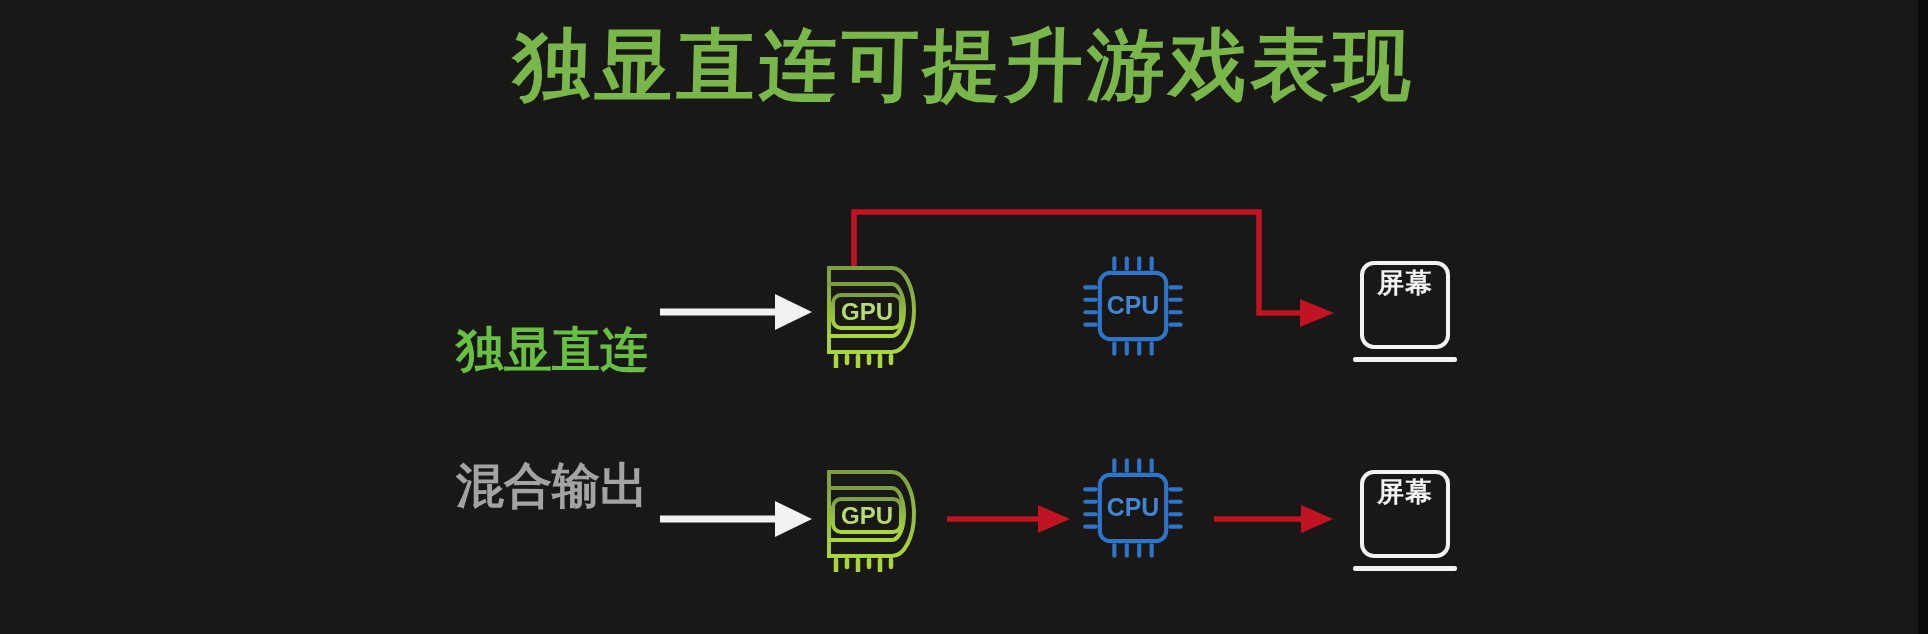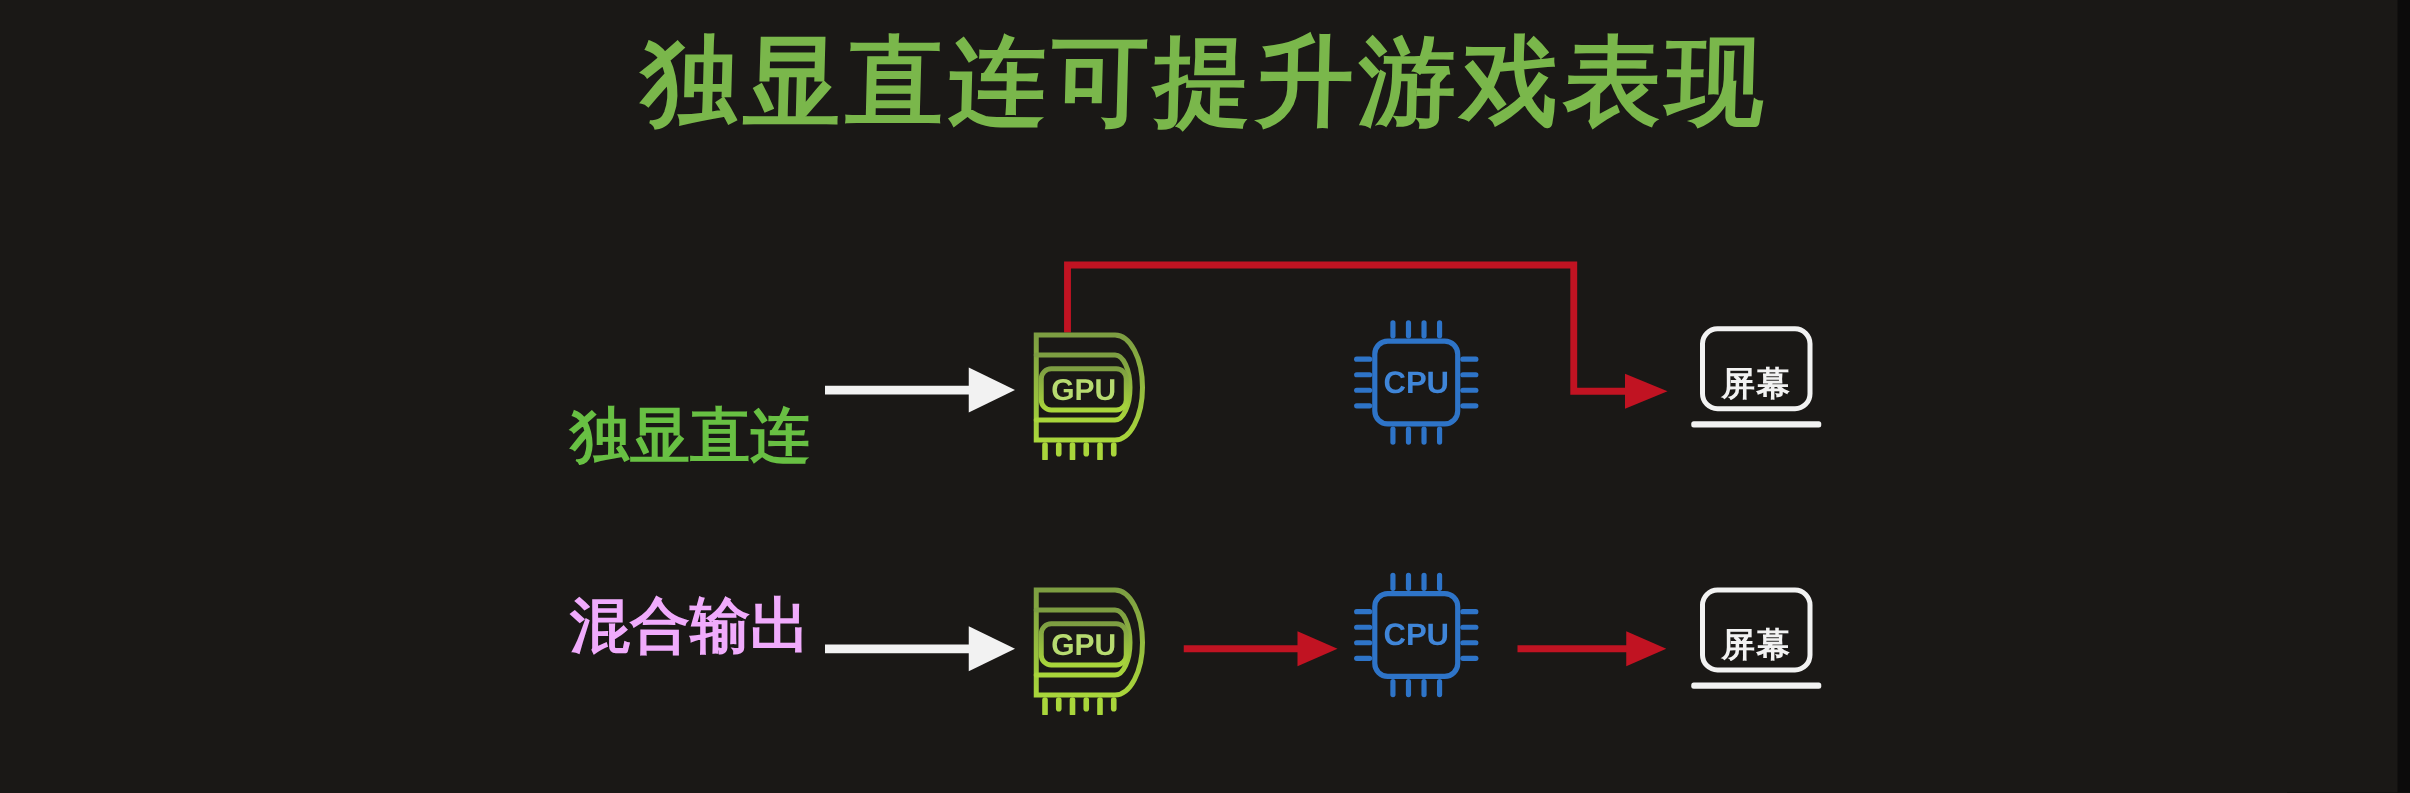--- a/index.html
+++ b/index.html
@@ -12,30 +12,30 @@
   .title{
     position:absolute;left:50%;top:26px;transform:translateX(-50%) skewX(-1.5deg);
     margin:0;font-size:78px;font-weight:800;letter-spacing:4px;
     color:#7ab74b;white-space:nowrap;line-height:1;
   }
   .row-label{
     position:absolute;font-size:48px;font-weight:800;line-height:1;
     letter-spacing:0px;white-space:nowrap;
   }
   .row-label.green{left:456px;top:286px;color:#68c043;margin-top:40px;}
-  .row-label.blue{left:456px;top:478px;color:#f0abfc;}
+  .row-label.blue{left:456px;top:462px;color:#a3a3a3;}
   .abs{position:absolute;}
   .overlay{position:absolute;left:0;top:0;width:1928px;height:634px;}
   .screen-node{
     position:absolute;width:106px;display:flex;flex-direction:column;align-items:center;
   }
   .screen-box{
-    box-sizing:border-box;width:90px;height:68px;
+    box-sizing:border-box;width:90px;height:88px;
     border:4px solid #f2f2f2;border-radius:14px;
-    display:flex;align-items:flex-end;justify-content:center;
+    display:flex;align-items:flex-start;justify-content:center;
     color:#f2f2f2;font-size:27px;font-weight:700;letter-spacing:1px;
   }
   .screen-base{width:104px;height:5px;background:#f2f2f2;margin-top:8px;border-radius:2px;}
   svg text{font-family:"Liberation Sans","DejaVu Sans",sans-serif;}
 </style>
 </head>
 <body>
 
 <div class="stage">
 

